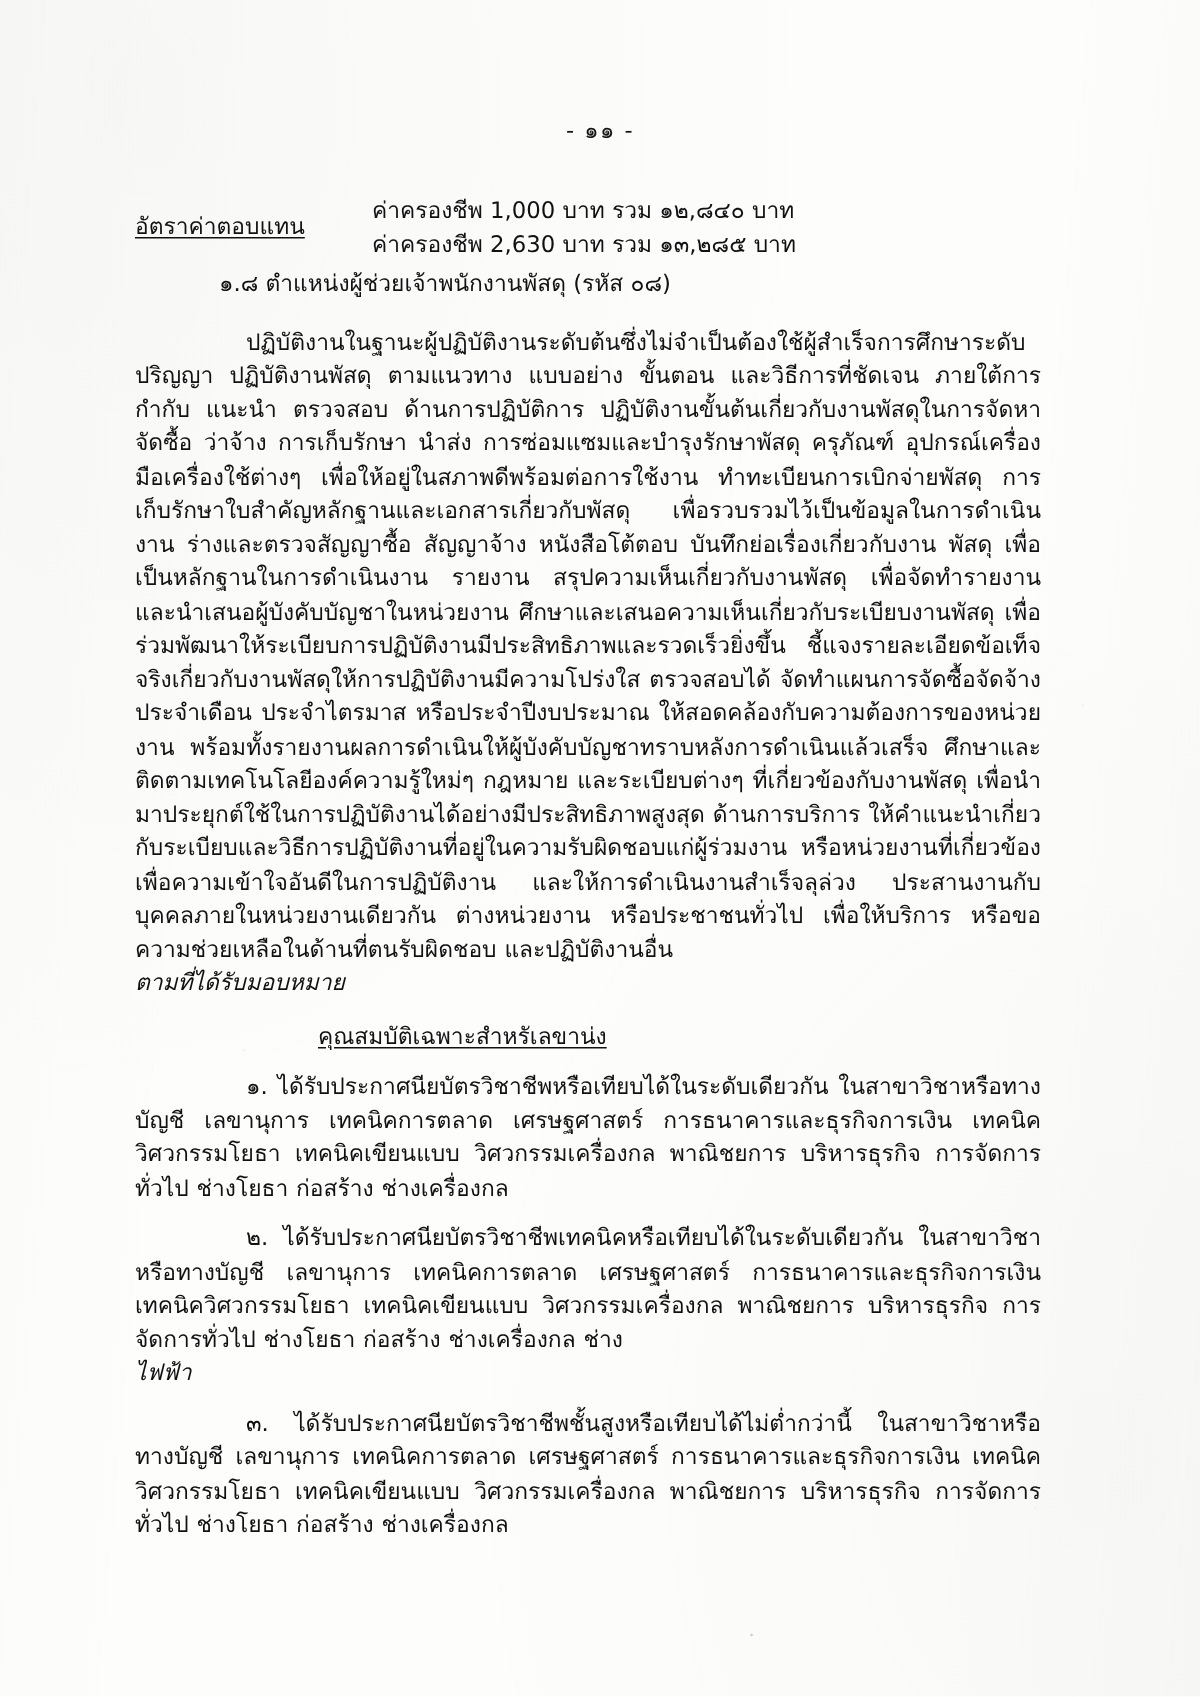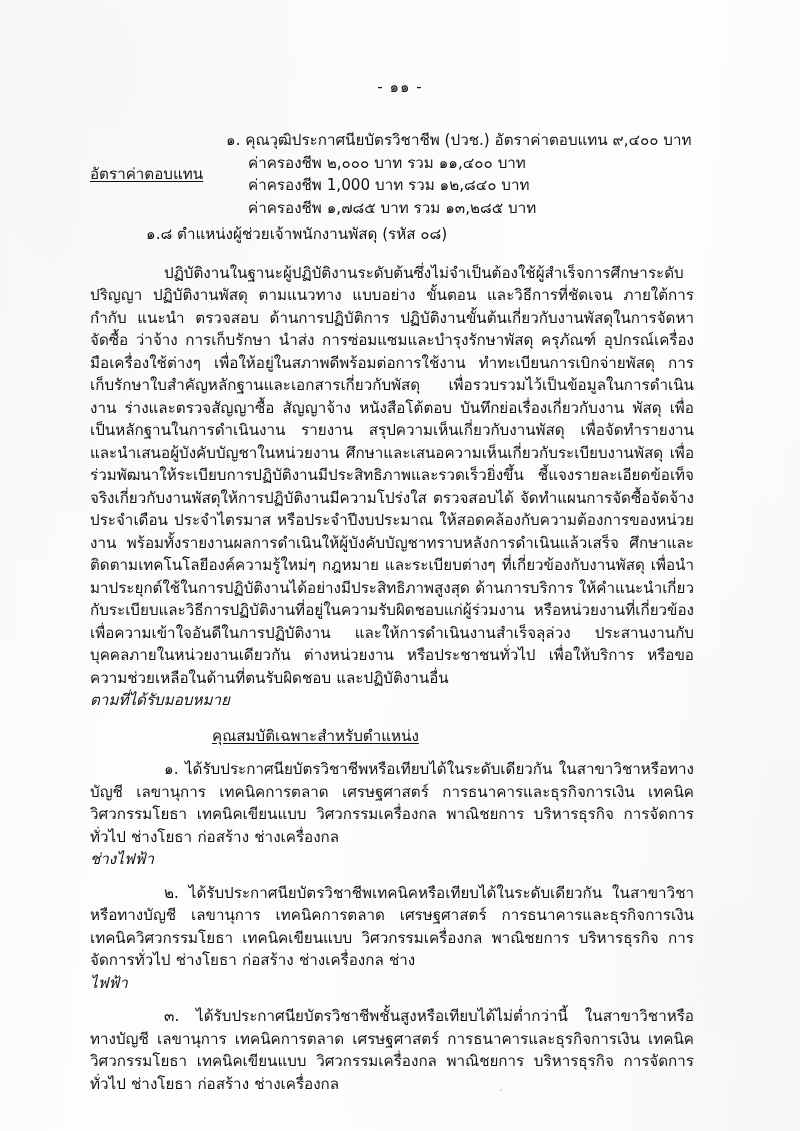--- a/index.html
+++ b/index.html
@@ -158,44 +158,39 @@
 
     <div class="page-number">- ๑๑ -</div>
 
     <div class="doc-body">
 
       <span class="pay-block">
         <span class="pay-row">
           <span class="pay-label">อัตราค่าตอบแทน</span>
           <span class="pay-items">
             <span class="pay-item">
-              <span class="line1">๑. คุณวุฒิประกาศนียบัตรวิชาชีพ (ปวช.) อัตราค่าตอบแทน ๙,๔๐๐ บาท</span>
-              <span class="line2">ค่าครองชีพ ๒,๐๐๐ บาท รวม ๑๑,๔๐๐ บาท</span>
-            </span>
-            <span class="pay-item">
               <span class="line2">ค่าครองชีพ 1,000 บาท รวม ๑๒,๘๔๐ บาท</span>
             </span>
             <span class="pay-item">
-              <span class="line2">ค่าครองชีพ ๑,๗๘๕ บาท รวม  ๑๓,๒๘๕  บาท</span>
+              <span class="line2">ค่าครองชีพ 2,630 บาท รวม  ๑๓,๒๘๕  บาท</span>
             </span>
           </span>
         </span>
       </span>
 
       <span class="section-title">๑.๘ ตำแหน่งผู้ช่วยเจ้าพนักงานพัสดุ (รหัส ๐๘)</span>
 
 
       <span class="para">ปฏิบัติงานในฐานะผู้ปฏิบัติงานระดับต้นซึ่งไม่จำเป็นต้องใช้ผู้สำเร็จการศึกษาระดับปริญญา ปฏิบัติงานพัสดุ ตามแนวทาง แบบอย่าง ขั้นตอน และวิธีการที่ชัดเจน ภายใต้การกำกับ แนะนำ ตรวจสอบ ด้านการปฏิบัติการ ปฏิบัติงานขั้นต้นเกี่ยวกับงานพัสดุในการจัดหา จัดซื้อ ว่าจ้าง การเก็บรักษา นำส่ง การซ่อมแซมและบำรุงรักษาพัสดุ ครุภัณฑ์ อุปกรณ์เครื่องมือเครื่องใช้ต่างๆ เพื่อให้อยู่ในสภาพดีพร้อมต่อการใช้งาน ทำทะเบียนการเบิกจ่ายพัสดุ การเก็บรักษาใบสำคัญหลักฐานและเอกสารเกี่ยวกับพัสดุ เพื่อรวบรวมไว้เป็นข้อมูลในการดำเนินงาน ร่างและตรวจสัญญาซื้อ สัญญาจ้าง หนังสือโต้ตอบ บันทึกย่อเรื่องเกี่ยวกับงาน พัสดุ เพื่อเป็นหลักฐานในการดำเนินงาน รายงาน สรุปความเห็นเกี่ยวกับงานพัสดุ เพื่อจัดทำรายงาน และนำเสนอผู้บังคับบัญชาในหน่วยงาน ศึกษาและเสนอความเห็นเกี่ยวกับระเบียบงานพัสดุ เพื่อร่วมพัฒนาให้ระเบียบการปฏิบัติงานมีประสิทธิภาพและรวดเร็วยิ่งขึ้น ชี้แจงรายละเอียดข้อเท็จจริงเกี่ยวกับงานพัสดุให้การปฏิบัติงานมีความโปร่งใส ตรวจสอบได้ จัดทำแผนการจัดซื้อจัดจ้างประจำเดือน ประจำไตรมาส หรือประจำปีงบประมาณ ให้สอดคล้องกับความต้องการของหน่วยงาน พร้อมทั้งรายงานผลการดำเนินให้ผู้บังคับบัญชาทราบหลังการดำเนินแล้วเสร็จ ศึกษาและติดตามเทคโนโลยีองค์ความรู้ใหม่ๆ กฎหมาย และระเบียบต่างๆ ที่เกี่ยวข้องกับงานพัสดุ เพื่อนำมาประยุกต์ใช้ในการปฏิบัติงานได้อย่างมีประสิทธิภาพสูงสุด ด้านการบริการ ให้คำแนะนำเกี่ยวกับระเบียบและวิธีการปฏิบัติงานที่อยู่ในความรับผิดชอบแก่ผู้ร่วมงาน หรือหน่วยงานที่เกี่ยวข้อง เพื่อความเข้าใจอันดีในการปฏิบัติงาน และให้การดำเนินงานสำเร็จลุล่วง ประสานงานกับบุคคลภายในหน่วยงานเดียวกัน ต่างหน่วยงาน หรือประชาชนทั่วไป เพื่อให้บริการ หรือขอความช่วยเหลือในด้านที่ตนรับผิดชอบ และปฏิบัติงานอื่น</span>
 
       <span class="para tail">ตามที่ได้รับมอบหมาย</span>
 
-      <span class="sub-heading-2">คุณสมบัติเฉพาะสำหรับตำแหน่ง</span>
+      <span class="sub-heading-2">คุณสมบัติเฉพาะสำหรัเลขาน่ง</span>
 
       <span class="para qual">๑. ได้รับประกาศนียบัตรวิชาชีพหรือเทียบได้ในระดับเดียวกัน ในสาขาวิชาหรือทางบัญชี เลขานุการ เทคนิคการตลาด เศรษฐศาสตร์ การธนาคารและธุรกิจการเงิน เทคนิควิศวกรรมโยธา เทคนิคเขียนแบบ วิศวกรรมเครื่องกล พาณิชยการ บริหารธุรกิจ การจัดการทั่วไป ช่างโยธา ก่อสร้าง ช่างเครื่องกล</span>
-      <span class="para tail">ช่างไฟฟ้า</span>
 
       <span class="para qual">๒. ได้รับประกาศนียบัตรวิชาชีพเทคนิคหรือเทียบได้ในระดับเดียวกัน ในสาขาวิชาหรือทางบัญชี เลขานุการ เทคนิคการตลาด เศรษฐศาสตร์ การธนาคารและธุรกิจการเงิน เทคนิควิศวกรรมโยธา เทคนิคเขียนแบบ วิศวกรรมเครื่องกล พาณิชยการ บริหารธุรกิจ การจัดการทั่วไป ช่างโยธา ก่อสร้าง ช่างเครื่องกล ช่าง</span>
       <span class="para tail">ไฟฟ้า</span>
 
       <span class="para qual">๓. ได้รับประกาศนียบัตรวิชาชีพชั้นสูงหรือเทียบได้ไม่ต่ำกว่านี้ ในสาขาวิชาหรือทางบัญชี เลขานุการ เทคนิคการตลาด เศรษฐศาสตร์ การธนาคารและธุรกิจการเงิน เทคนิควิศวกรรมโยธา เทคนิคเขียนแบบ วิศวกรรมเครื่องกล พาณิชยการ บริหารธุรกิจ การจัดการทั่วไป ช่างโยธา ก่อสร้าง ช่างเครื่องกล</span>
 
     </div>
   </div>
 </div>
 

